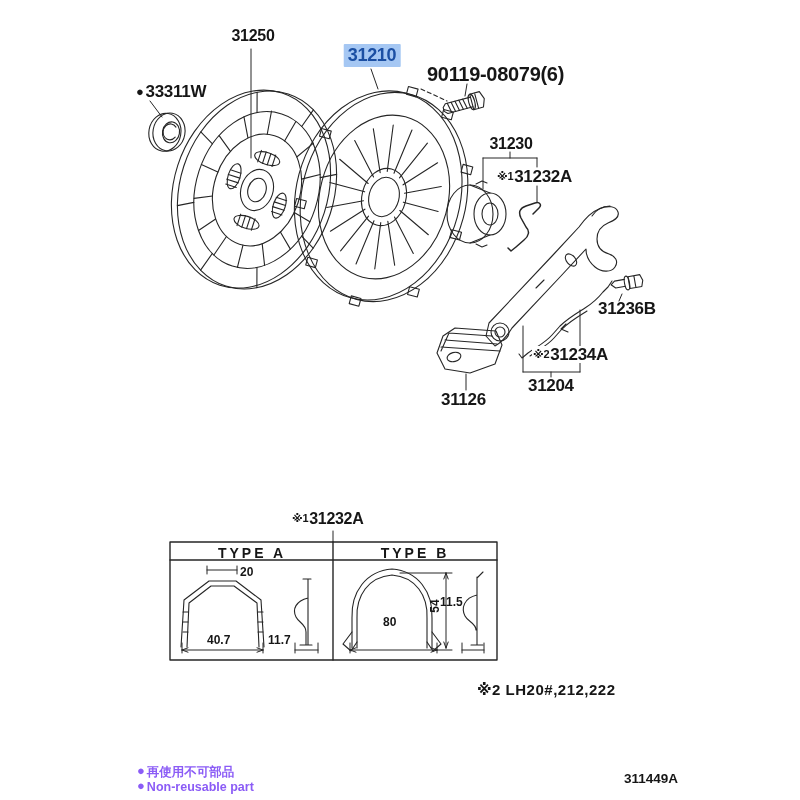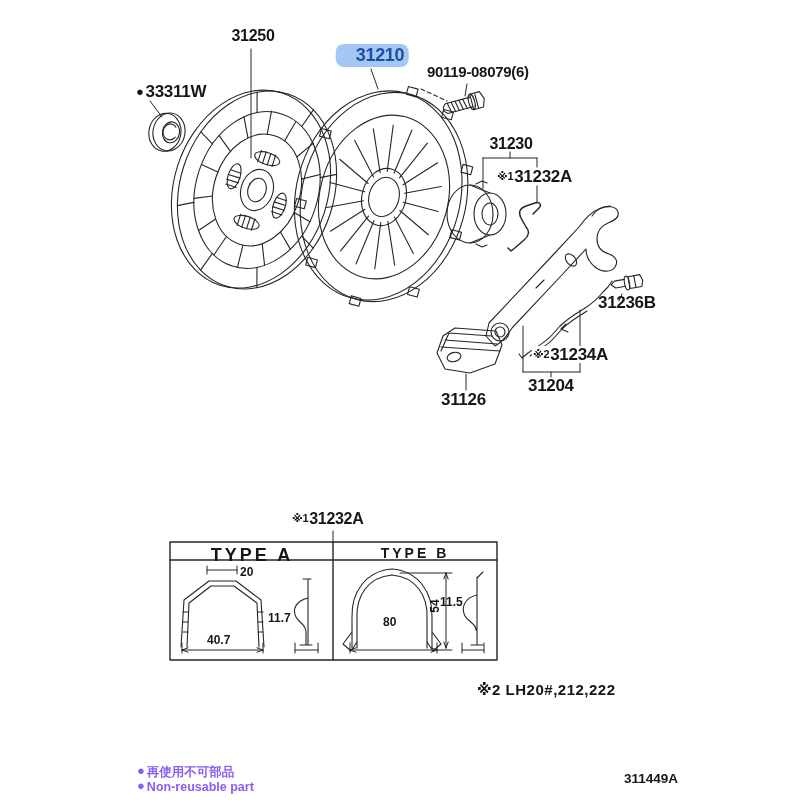--- a/index.html
+++ b/index.html
@@ -2,21 +2,21 @@
 <html><head>
 <meta charset="utf-8">
 <style>
   html,body{margin:0;padding:0;background:#fff;}
   .page{position:relative;width:800px;height:800px;background:#ffffff;overflow:hidden;
         font-family:"Liberation Sans","DejaVu Sans",sans-serif;}
   .art{position:absolute;left:0;top:0;}
   .pn{position:absolute;font-weight:700;color:#161616;white-space:nowrap;
       letter-spacing:-0.3px;line-height:1;}
   .center{transform:translateX(-50%);}
-  .hl{background:#a5c7f3;color:#1b4fa3;padding:2px 4px 3px 20px;border-radius:8px;}
+  .hl{background:#a5c7f3;color:#1b4fa3;padding:2px 4px 3px 4px;border-radius:1px;}
   .mark{font-size:11px;font-weight:700;vertical-align:2px;margin-right:1px;}
   .masked{background:#ffffff;padding:0 1px;}
   .bullet{font-size:13px;margin-right:2px;vertical-align:1px;}
   .dim{position:absolute;font-weight:700;font-size:12px;color:#161616;white-space:nowrap;line-height:1;}
   .legendrow{position:absolute;font-weight:700;font-size:12.5px;color:#8b5cf6;white-space:nowrap;line-height:1;}
 </style>
 </head>
 <body>
 
 <div class="page">
@@ -137,48 +137,48 @@
   </svg>
 
   <div class="pn center" style="left:253px;top:28px;font-size:16px">31250</div>
 
   <div class="pn" style="left:136px;top:83px;font-size:17px">
     <span class="bullet">●</span><span>33311W</span>
   </div>
 
   <div class="pn center hl" style="left:372px;top:44px;font-size:18px">31210</div>
 
-  <div class="pn" style="left:427px;top:64px;font-size:15px">90119-08079(6)</div>
+  <div class="pn" style="left:427px;top:64px;font-size:20px">90119-08079(6)</div>
 
   <div class="pn center" style="left:511px;top:136px;font-size:16px">31230</div>
 
   <div class="pn masked" style="left:496px;top:168px;font-size:17px">
     <span class="mark">※1</span><span>31232A</span>
   </div>
 
-  <div class="pn" style="left:598px;top:294px;font-size:17px">31236B</div>
+  <div class="pn" style="left:598px;top:300px;font-size:17px">31236B</div>
 
   <div class="pn masked" style="left:532px;top:346px;font-size:17px">
     <span class="mark">※2</span><span>31234A</span>
   </div>
 
   <div class="pn" style="left:528px;top:377px;font-size:17px">31204</div>
 
   <div class="pn" style="left:441px;top:391px;font-size:17px">31126</div>
 
   <div class="pn" style="left:292px;top:511px;font-size:16px">
     <span class="mark">※1</span><span>31232A</span>
   </div>
 
-  <div class="pn center" style="left:252px;top:546px;font-size:18px;letter-spacing:3px">TYPE A</div>
+  <div class="pn center" style="left:252px;top:546px;font-size:14px;letter-spacing:3px">TYPE A</div>
   <div class="pn center" style="left:415px;top:546px;font-size:14px;letter-spacing:3px">TYPE B</div>
 
   <div class="dim" style="left:240px;top:566px">20</div>
   <div class="dim" style="left:207px;top:634px">40.7</div>
-  <div class="dim" style="left:268px;top:612px">11.7</div>
+  <div class="dim" style="left:268px;top:634px">11.7</div>
   <div class="dim" style="left:383px;top:616px">80</div>
   <div class="dim" style="left:428px;top:600px;transform:rotate(-90deg)">54</div>
   <div class="dim" style="left:440px;top:596px">11.5</div>
 
   <div class="pn" style="left:477px;top:682px;font-size:15px;letter-spacing:0.5px">
     <span>※2</span>
     <span>LH20#,212,222</span>
   </div>
 
   <div class="legendrow" style="left:137px;top:764px">

